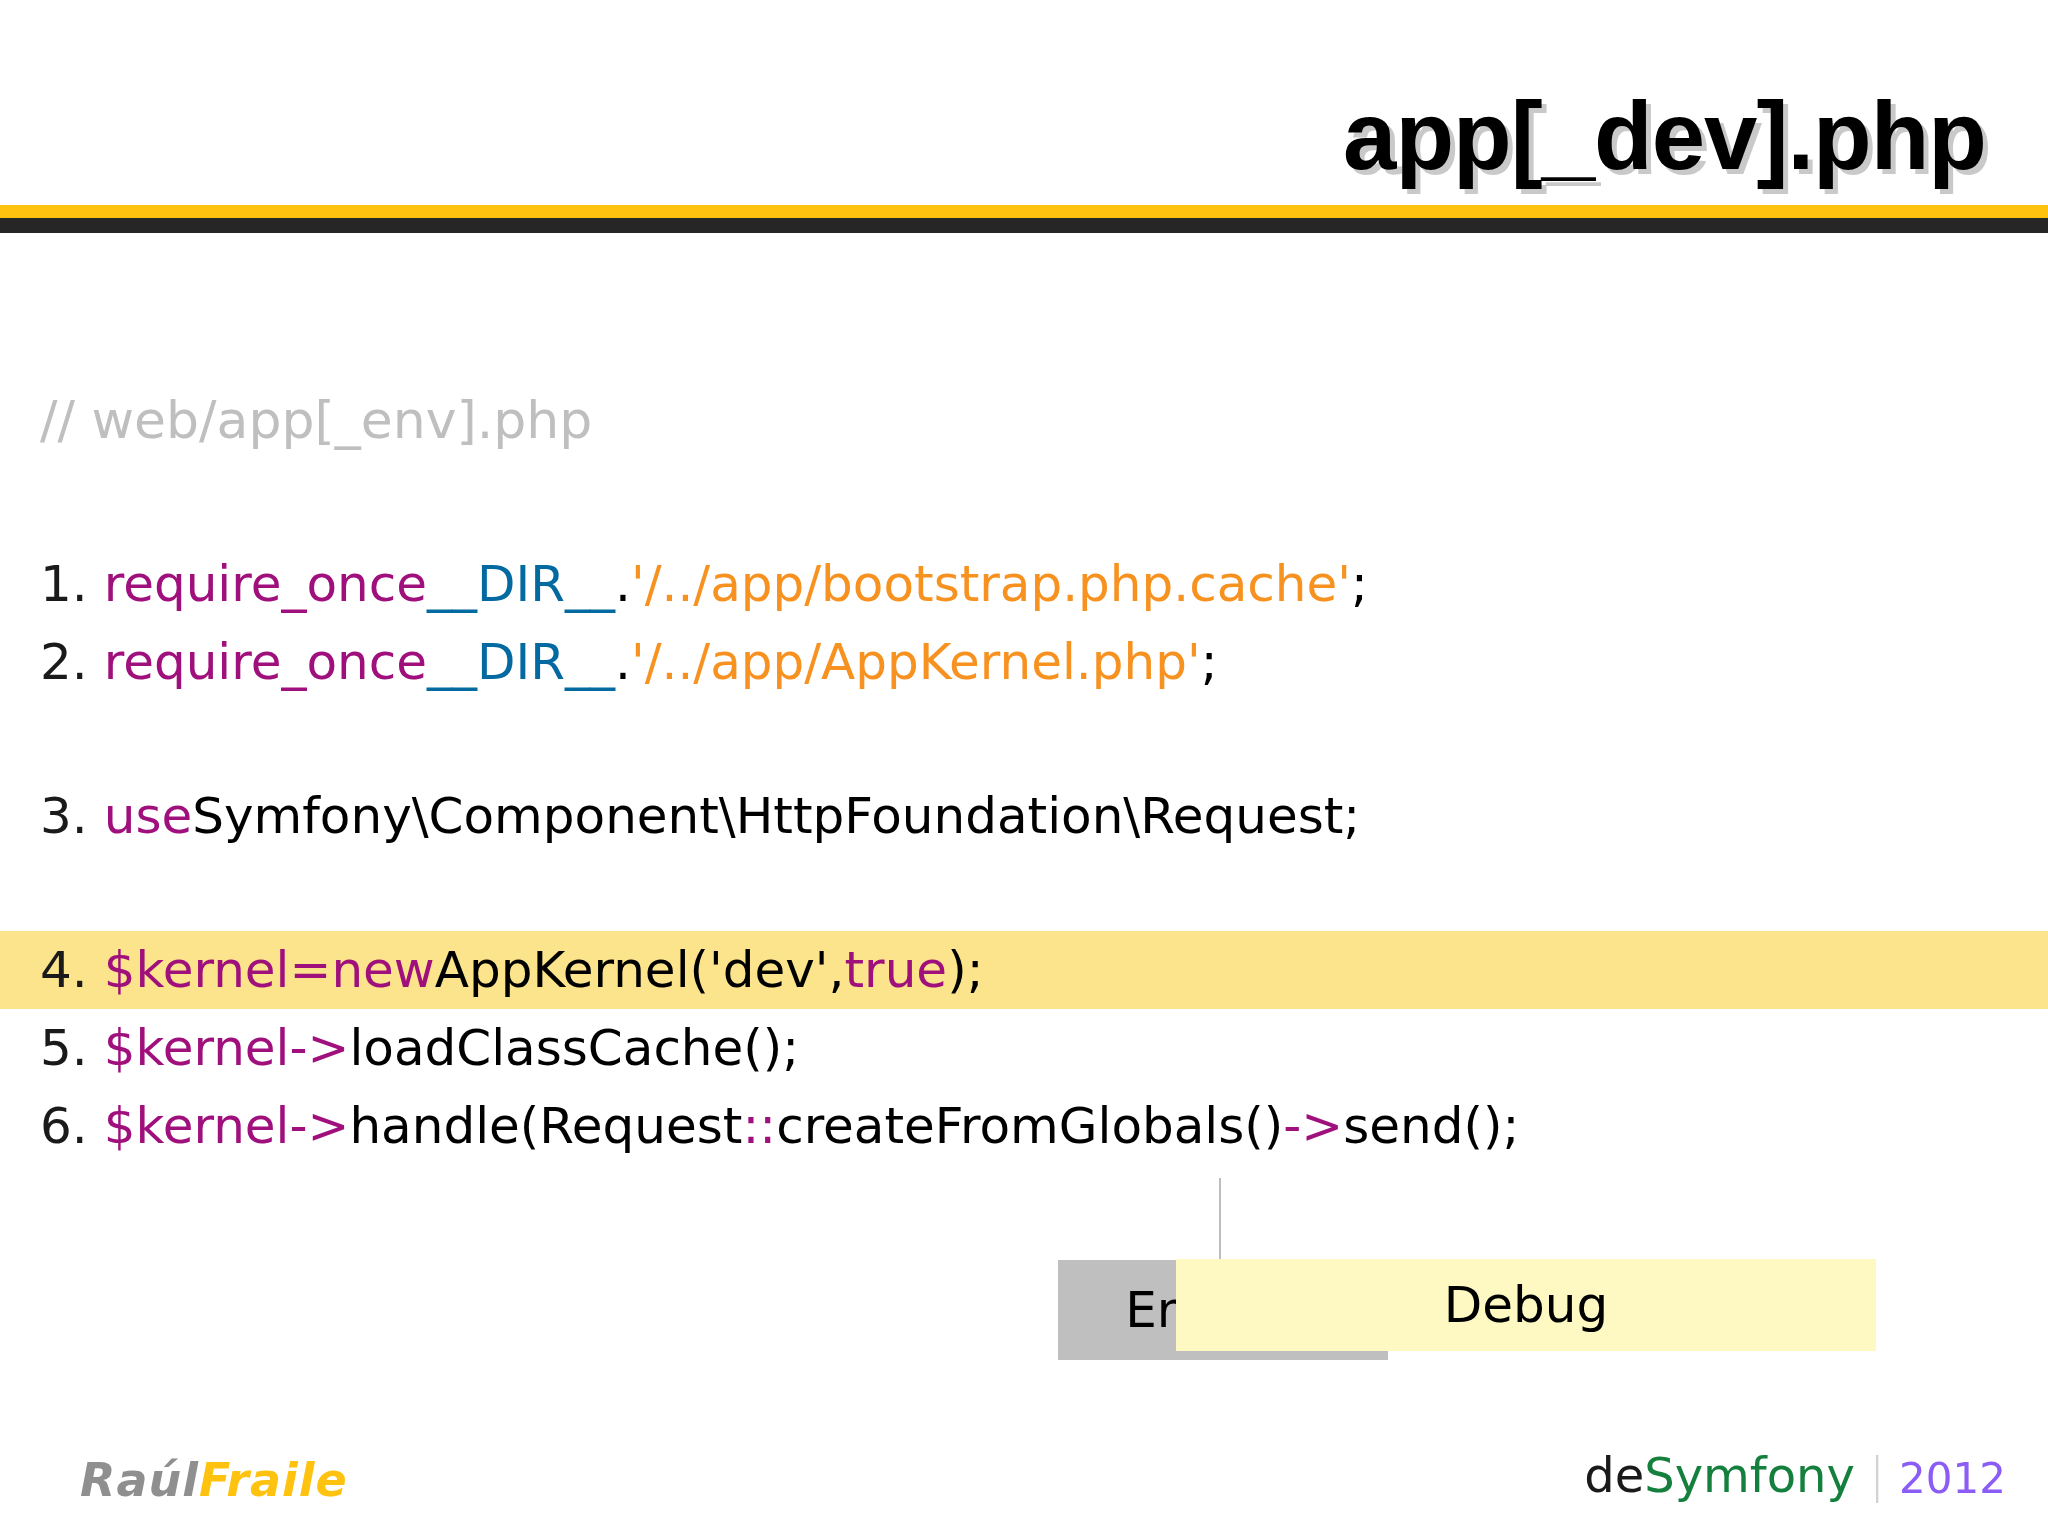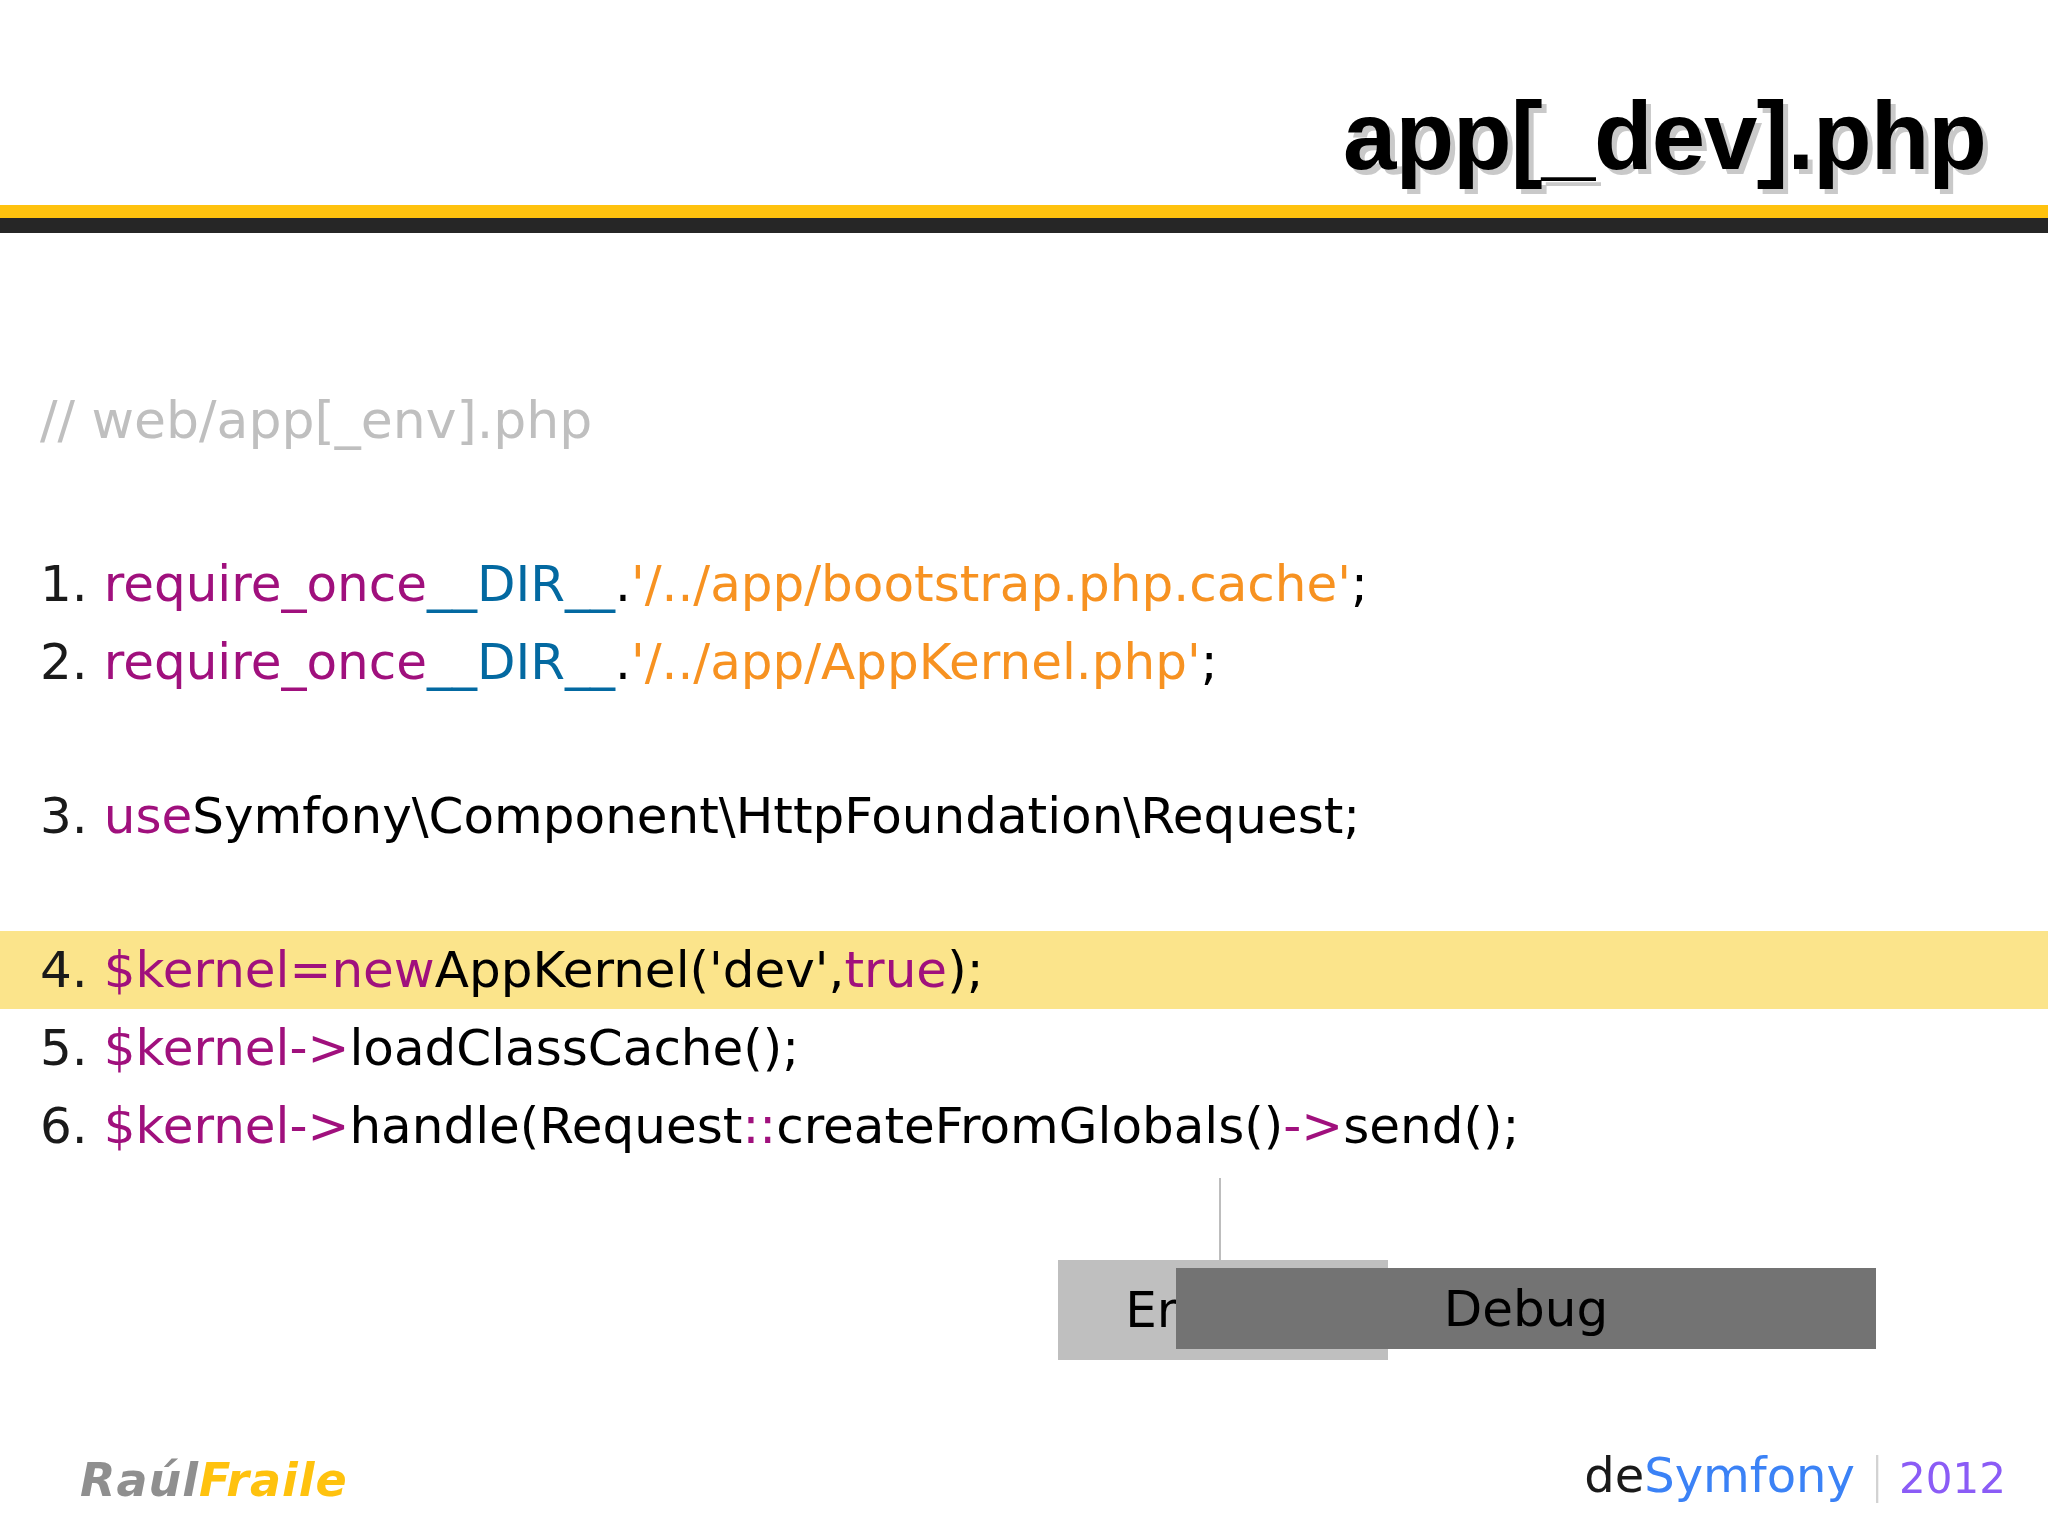--- a/index.html
+++ b/index.html
@@ -136,24 +136,24 @@
     box-sizing: border-box;
   }
   .callout.env {
     left: 0px;
     top: 12px;
     width: 330px;
     height: 100px;
   }
   .callout.debug {
     left: 118px;
-    top: 20px;
+    top: 11px;
     width: 700px;
-    height: 81px;
-    background: #737373;
+    height: 92px;
+    background: #fef9c3;
   }
 
   
   .footer-left {
     position: absolute;
     left: 44px;
     bottom: 28px;
     font-family: "DejaVu Sans", sans-serif;
     font-size: 46px;
     font-weight: bold;
@@ -169,21 +169,21 @@
     position: absolute;
     right: 42px;
     bottom: 32px;
     font-family: "DejaVu Sans", sans-serif;
     font-size: 48px;
     white-space: nowrap;
     display: flex;
     align-items: flex-end;
   }
   .footer-right .fr-de      { color: #1a1a1a; font-weight: normal; }
-  .footer-right .fr-symfony { color: #3b82f6; font-weight: normal; }
+  .footer-right .fr-symfony { color: #15803d; font-weight: normal; }
   .footer-right .fr-sep     { color: #d2d2d2; margin: 0 14px; font-weight: 300; }
   .footer-right .fr-year    { color: #8b5cf6; font-size: 42px; }
 </style>
 </head>
 <body>
 
 <div class="slide-title">app[_dev].php</div>
 
 <div class="title-rule">
   <div class="rule-gold"></div>

